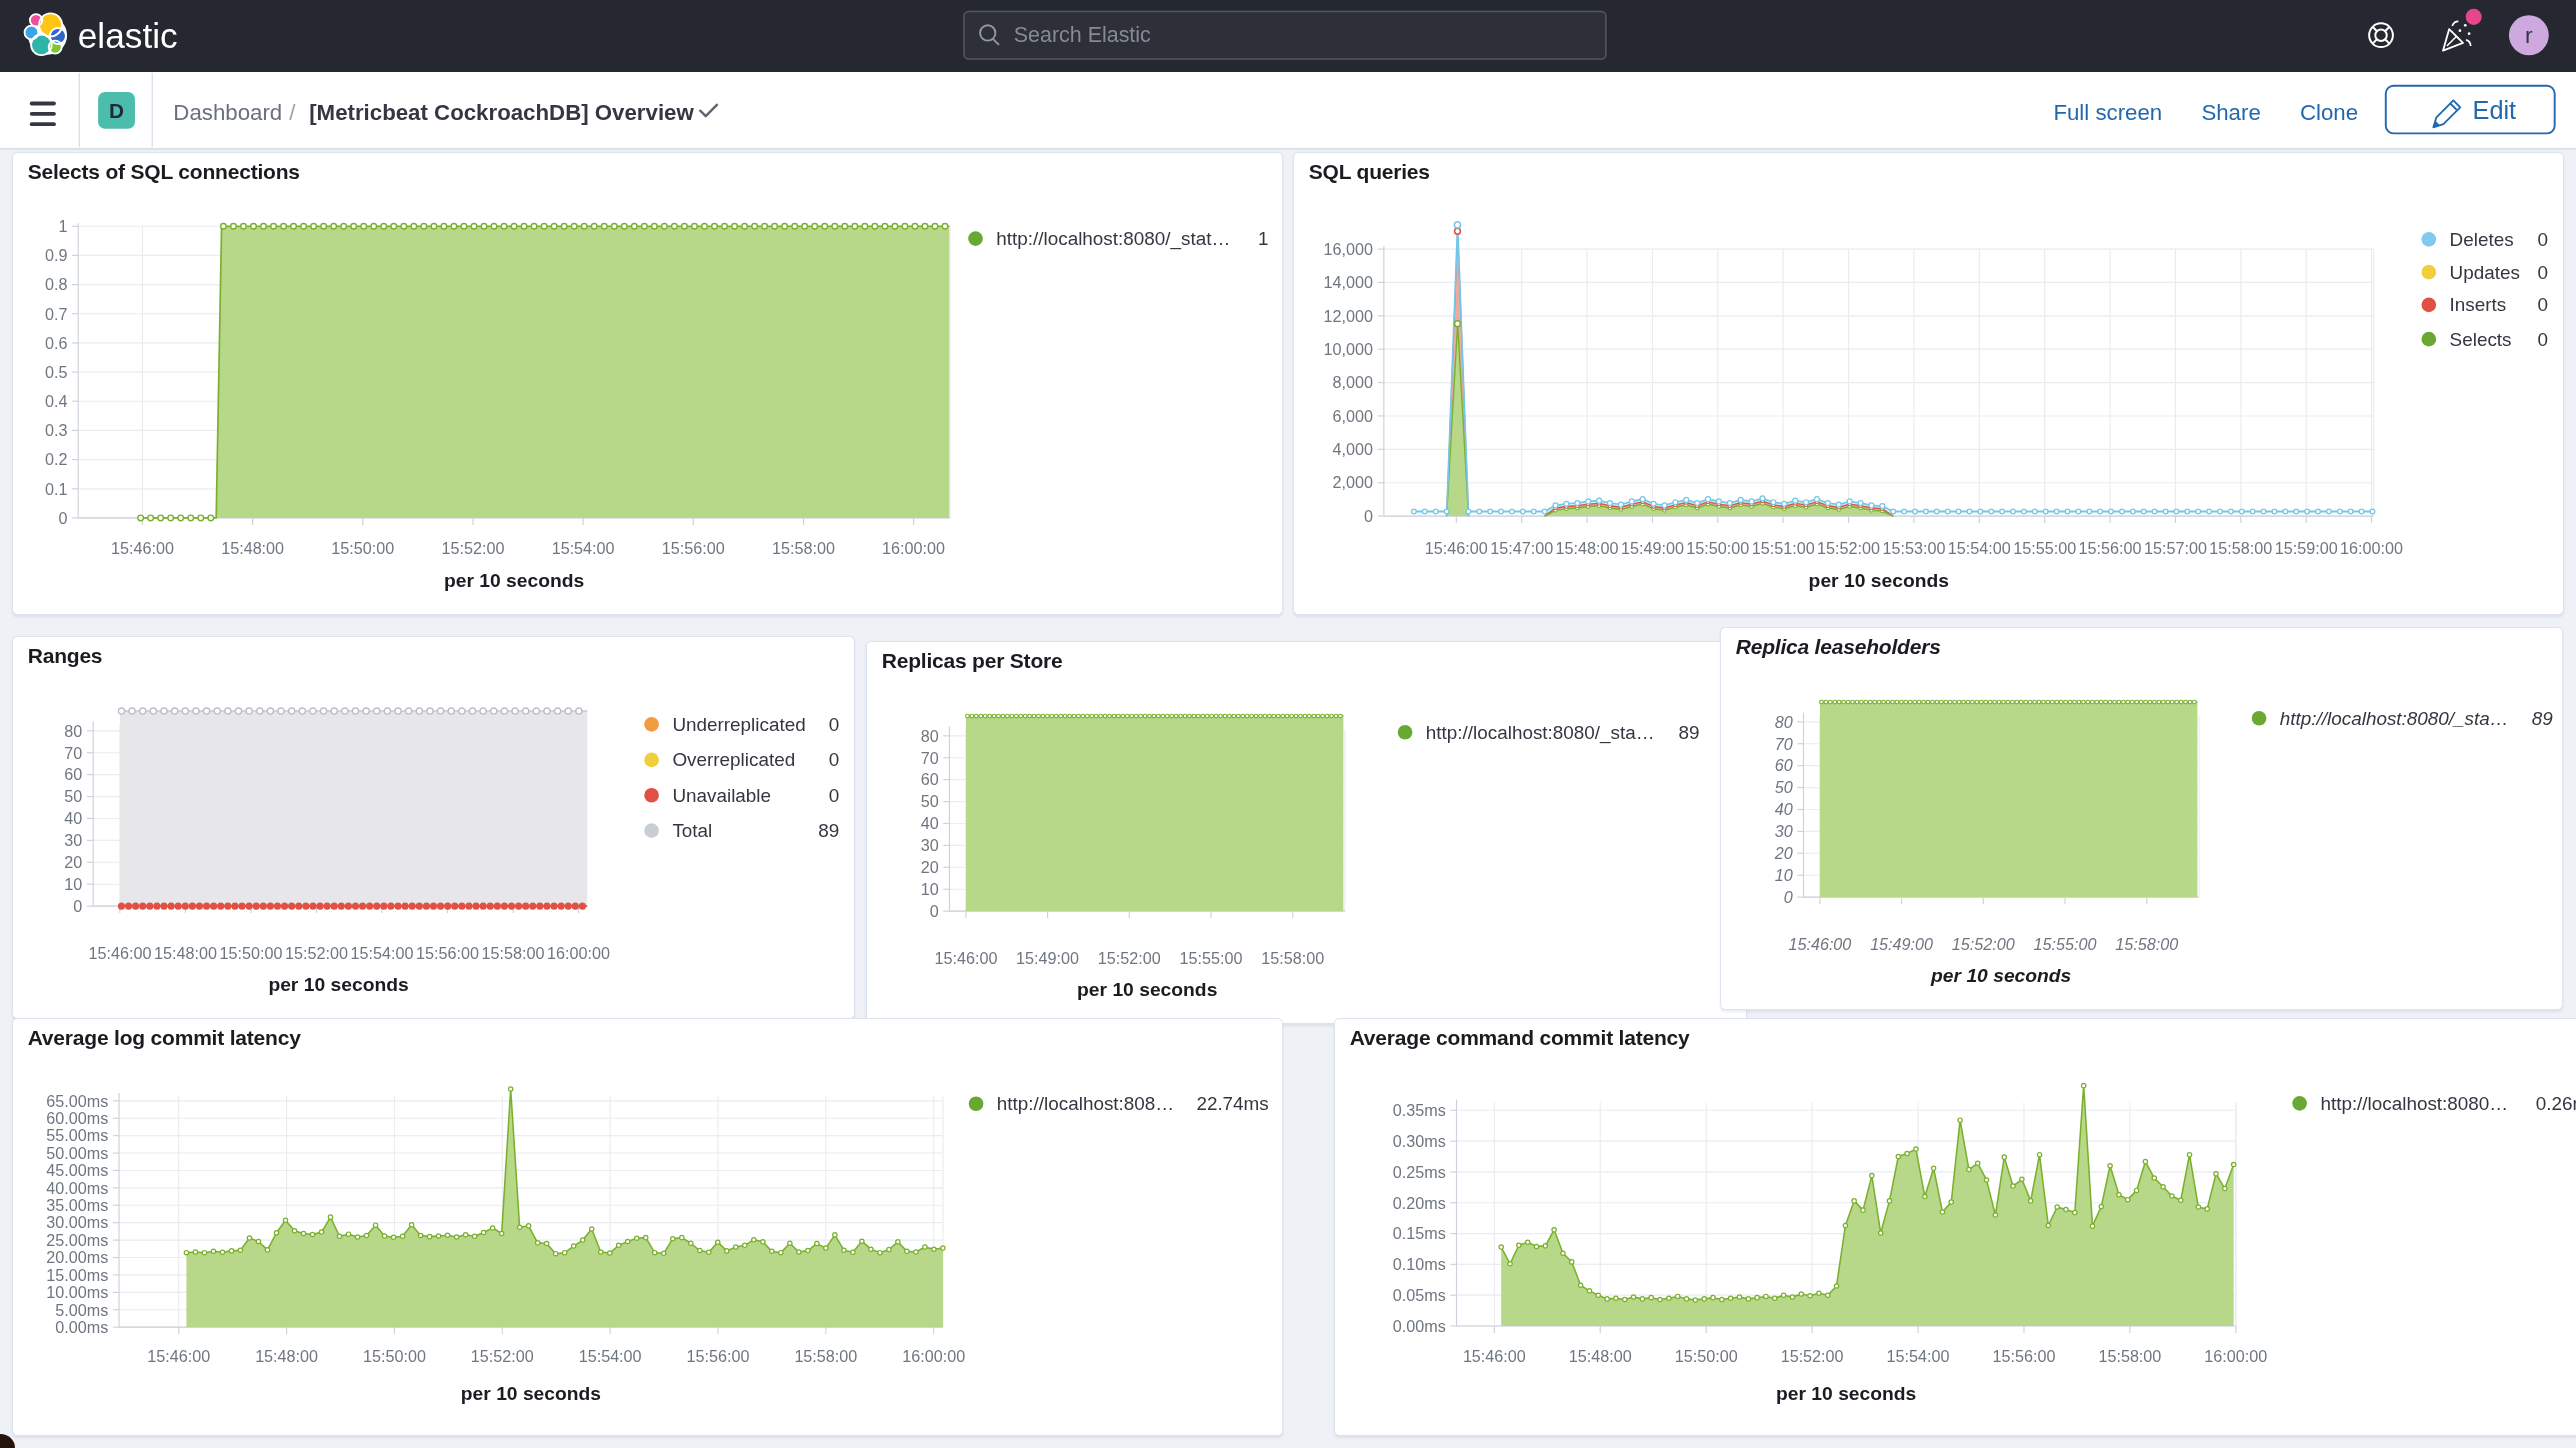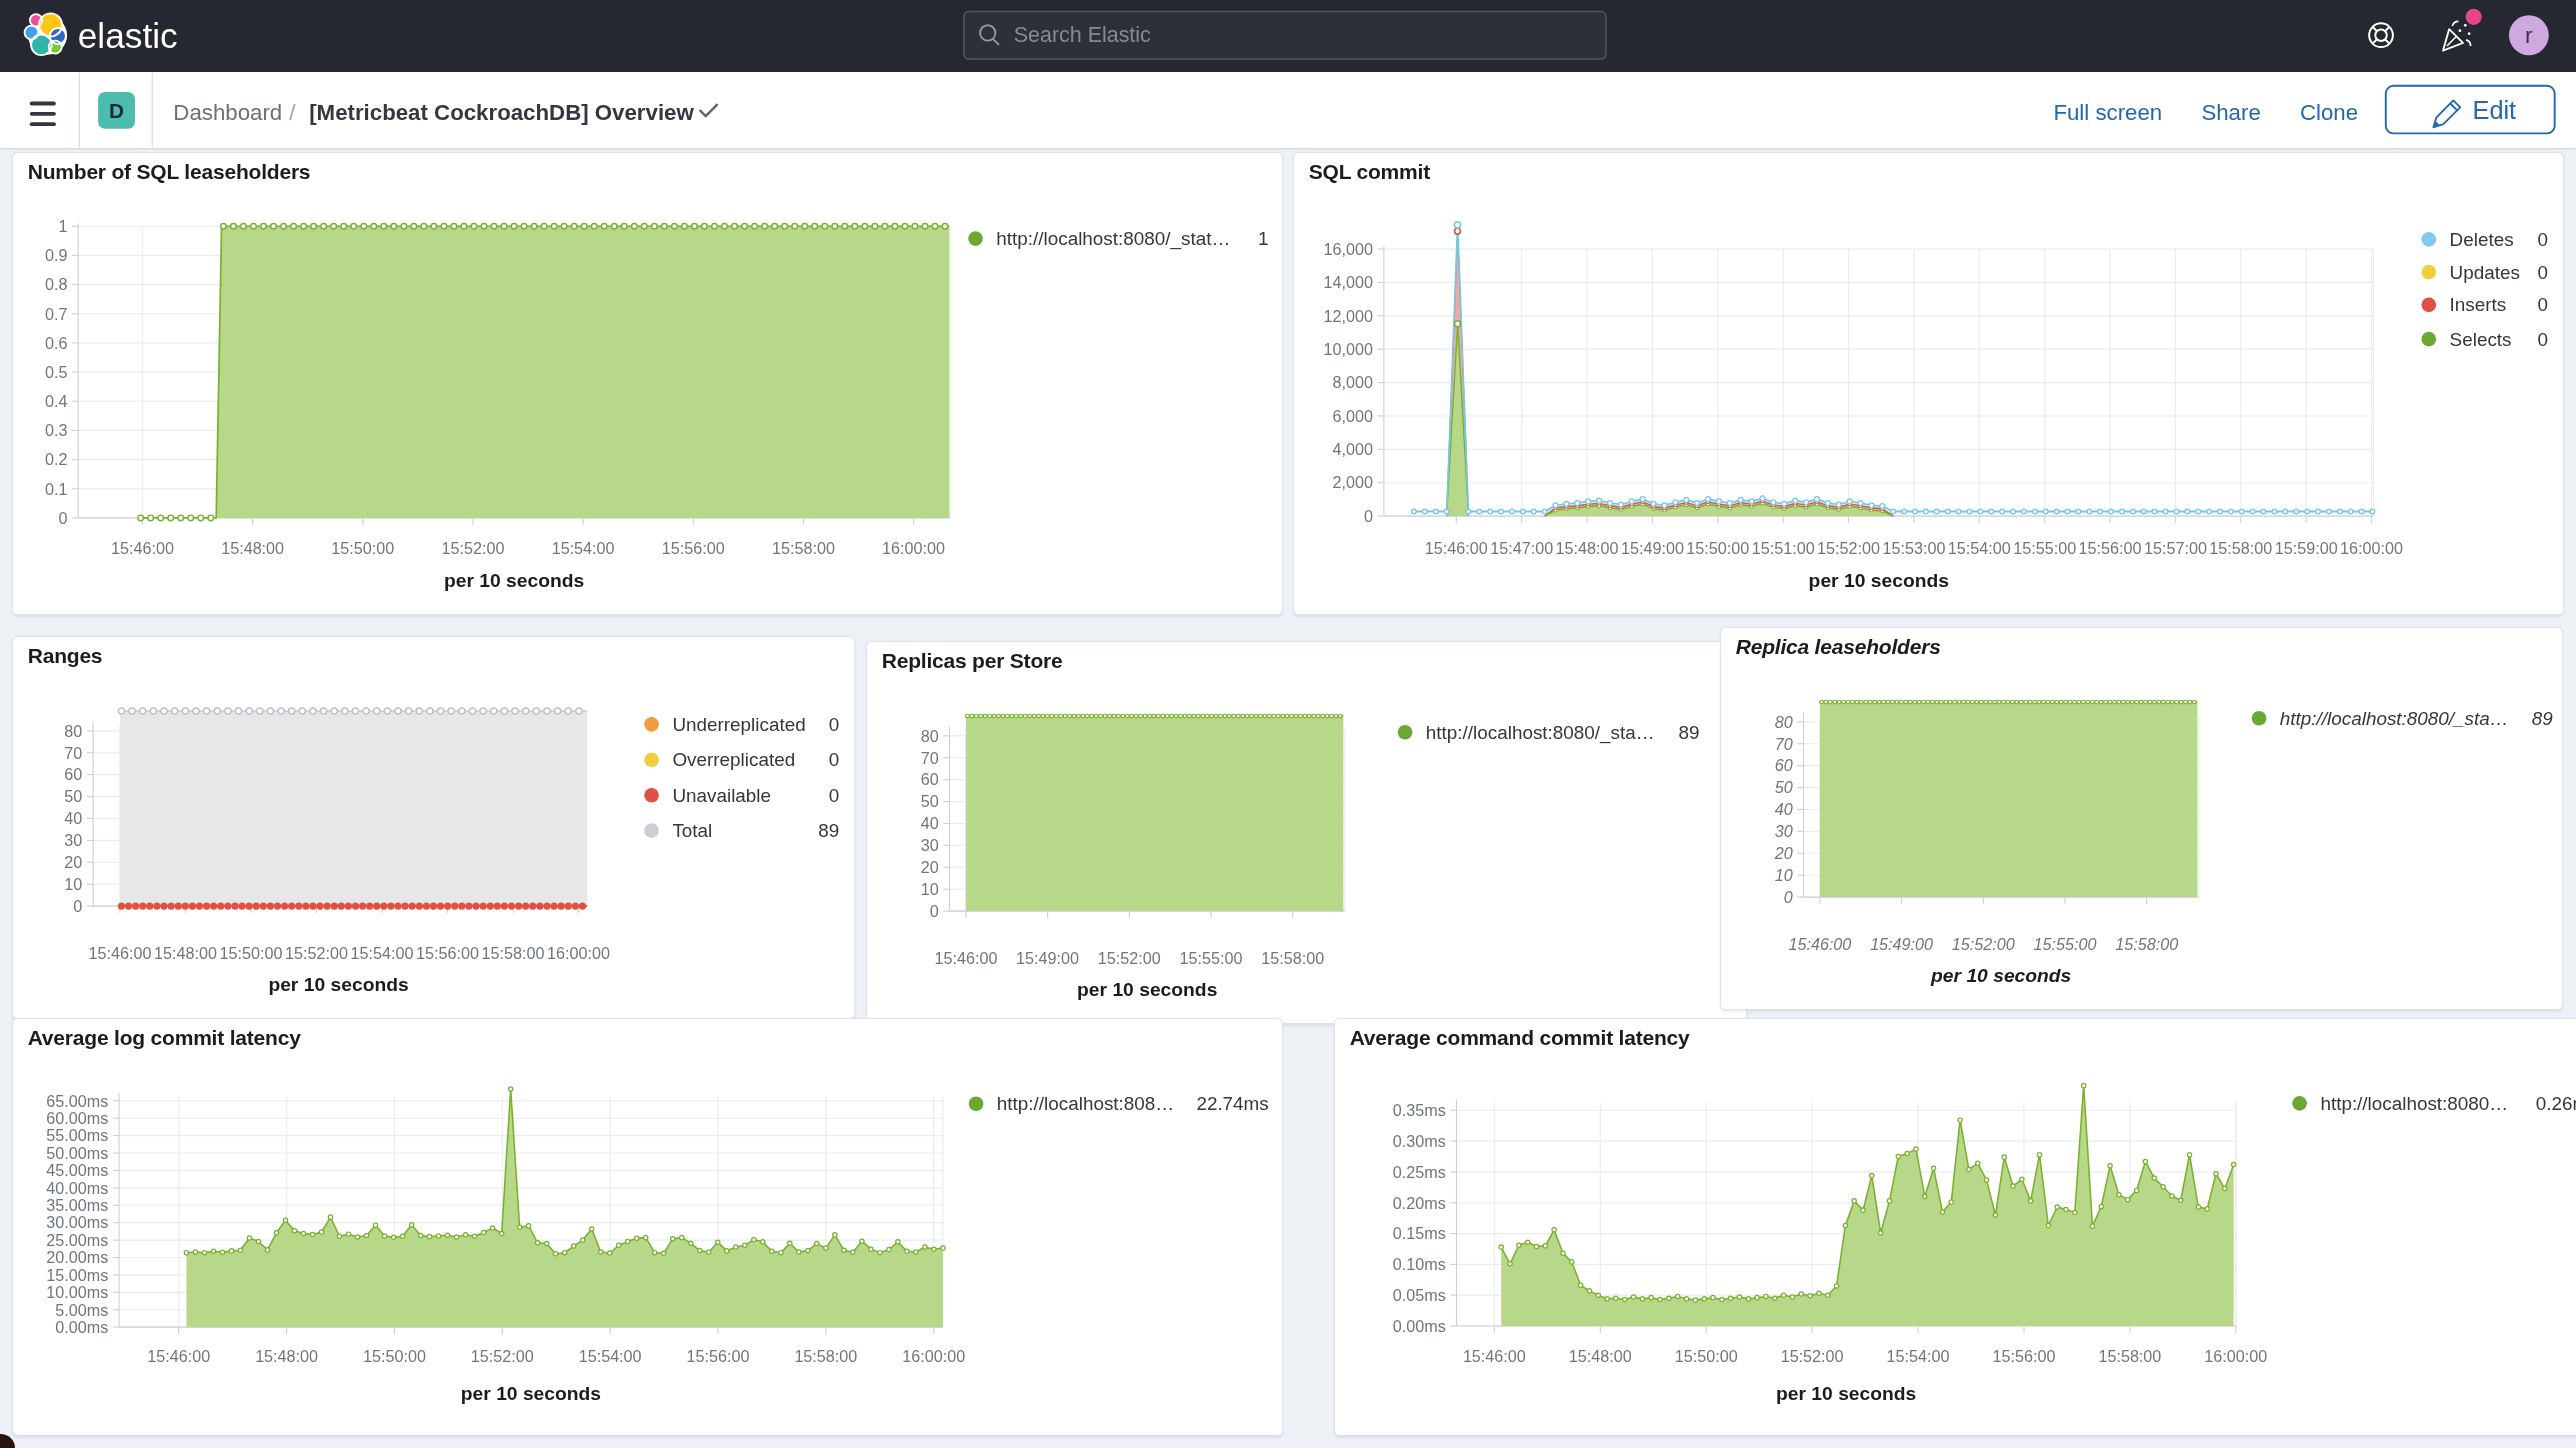--- a/index.html
+++ b/index.html
@@ -53,21 +53,21 @@
         <text x="2898.5" y="157.0" font-size="29" fill="#2268ae" text-anchor="middle" font-weight="500">Share</text>
         <text x="3026.1" y="157.0" font-size="29" fill="#2268ae" text-anchor="middle" font-weight="500">Clone</text>
         <rect x="3100" y="112" width="220" height="62" rx="10" fill="#fff" stroke="#2268ae" stroke-width="2.5"></rect>
         <path d="M3162 166 l4 -13 l22 -22 l9 9 l-22 22 -13 4 z" fill="none" stroke="#2268ae" stroke-width="2.4" stroke-linejoin="round"></path>
         <path d="M3162 166 l2.6 -8.5 l5.9 5.9 l-8.5 2.6 z" fill="#2268ae"></path>
         <line x1="3184.0" y1="135.0" x2="3193.0" y2="144.0" stroke="#2268ae" stroke-width="2.4"></line>
         <text x="3213.0" y="155.0" font-size="33" fill="#2268ae" text-anchor="start" font-weight="500">Edit</text>
       </svg></div>
     <div id="content"></div>
     <div class="panel" style="left:12px;top:152px;width:1269px;height:461px;">
-      <div class="ptitle">Number of SQL leaseholders</div>
+      <div class="ptitle">Selects of SQL connections</div>
       <svg class="psvg" width="1269" height="461" viewBox="17 199 1645 598">
         <line x1="101.0" y1="294.0" x2="1232.0" y2="294.0" stroke="#e9ecf1" stroke-width="1.5"></line>
         <line x1="101.0" y1="331.8" x2="1232.0" y2="331.8" stroke="#e9ecf1" stroke-width="1.5"></line>
         <line x1="101.0" y1="369.7" x2="1232.0" y2="369.7" stroke="#e9ecf1" stroke-width="1.5"></line>
         <line x1="101.0" y1="407.5" x2="1232.0" y2="407.5" stroke="#e9ecf1" stroke-width="1.5"></line>
         <line x1="101.0" y1="445.4" x2="1232.0" y2="445.4" stroke="#e9ecf1" stroke-width="1.5"></line>
         <line x1="101.0" y1="483.2" x2="1232.0" y2="483.2" stroke="#e9ecf1" stroke-width="1.5"></line>
         <line x1="101.0" y1="521.0" x2="1232.0" y2="521.0" stroke="#e9ecf1" stroke-width="1.5"></line>
         <line x1="101.0" y1="558.9" x2="1232.0" y2="558.9" stroke="#e9ecf1" stroke-width="1.5"></line>
         <line x1="101.0" y1="596.7" x2="1232.0" y2="596.7" stroke="#e9ecf1" stroke-width="1.5"></line>
@@ -205,21 +205,21 @@
         <circle cx="1186.4" cy="294.0" r="3.6" fill="#fff" stroke="#7ab02c" stroke-width="1.8"></circle>
         <circle cx="1199.4" cy="294.0" r="3.6" fill="#fff" stroke="#7ab02c" stroke-width="1.8"></circle>
         <circle cx="1212.4" cy="294.0" r="3.6" fill="#fff" stroke="#7ab02c" stroke-width="1.8"></circle>
         <circle cx="1225.4" cy="294.0" r="3.6" fill="#fff" stroke="#7ab02c" stroke-width="1.8"></circle>
         <circle cx="1265.0" cy="310.0" r="9.5" fill="#69a832"></circle>
         <text x="1292.0" y="318.5" font-size="24.5" fill="#343741" text-anchor="start" font-weight="normal">http://localhost:8080/_stat…</text>
         <text x="1645.0" y="318.5" font-size="24.5" fill="#343741" text-anchor="end" font-weight="normal">1</text>
       </svg>
     </div>
     <div class="panel" style="left:1293px;top:152px;width:1269px;height:461px;">
-      <div class="ptitle">SQL commit</div>
+      <div class="ptitle">SQL queries</div>
       <svg class="psvg" width="1269" height="461" viewBox="1678 199 1645 598">
         <line x1="1794.0" y1="670.0" x2="3078.0" y2="670.0" stroke="#e9ecf1" stroke-width="1.5"></line>
         <line x1="1794.0" y1="626.7" x2="3078.0" y2="626.7" stroke="#e9ecf1" stroke-width="1.5"></line>
         <line x1="1794.0" y1="583.4" x2="3078.0" y2="583.4" stroke="#e9ecf1" stroke-width="1.5"></line>
         <line x1="1794.0" y1="540.1" x2="3078.0" y2="540.1" stroke="#e9ecf1" stroke-width="1.5"></line>
         <line x1="1794.0" y1="496.8" x2="3078.0" y2="496.8" stroke="#e9ecf1" stroke-width="1.5"></line>
         <line x1="1794.0" y1="453.5" x2="3078.0" y2="453.5" stroke="#e9ecf1" stroke-width="1.5"></line>
         <line x1="1794.0" y1="410.2" x2="3078.0" y2="410.2" stroke="#e9ecf1" stroke-width="1.5"></line>
         <line x1="1794.0" y1="366.9" x2="3078.0" y2="366.9" stroke="#e9ecf1" stroke-width="1.5"></line>
         <line x1="1794.0" y1="323.6" x2="3078.0" y2="323.6" stroke="#e9ecf1" stroke-width="1.5"></line>

